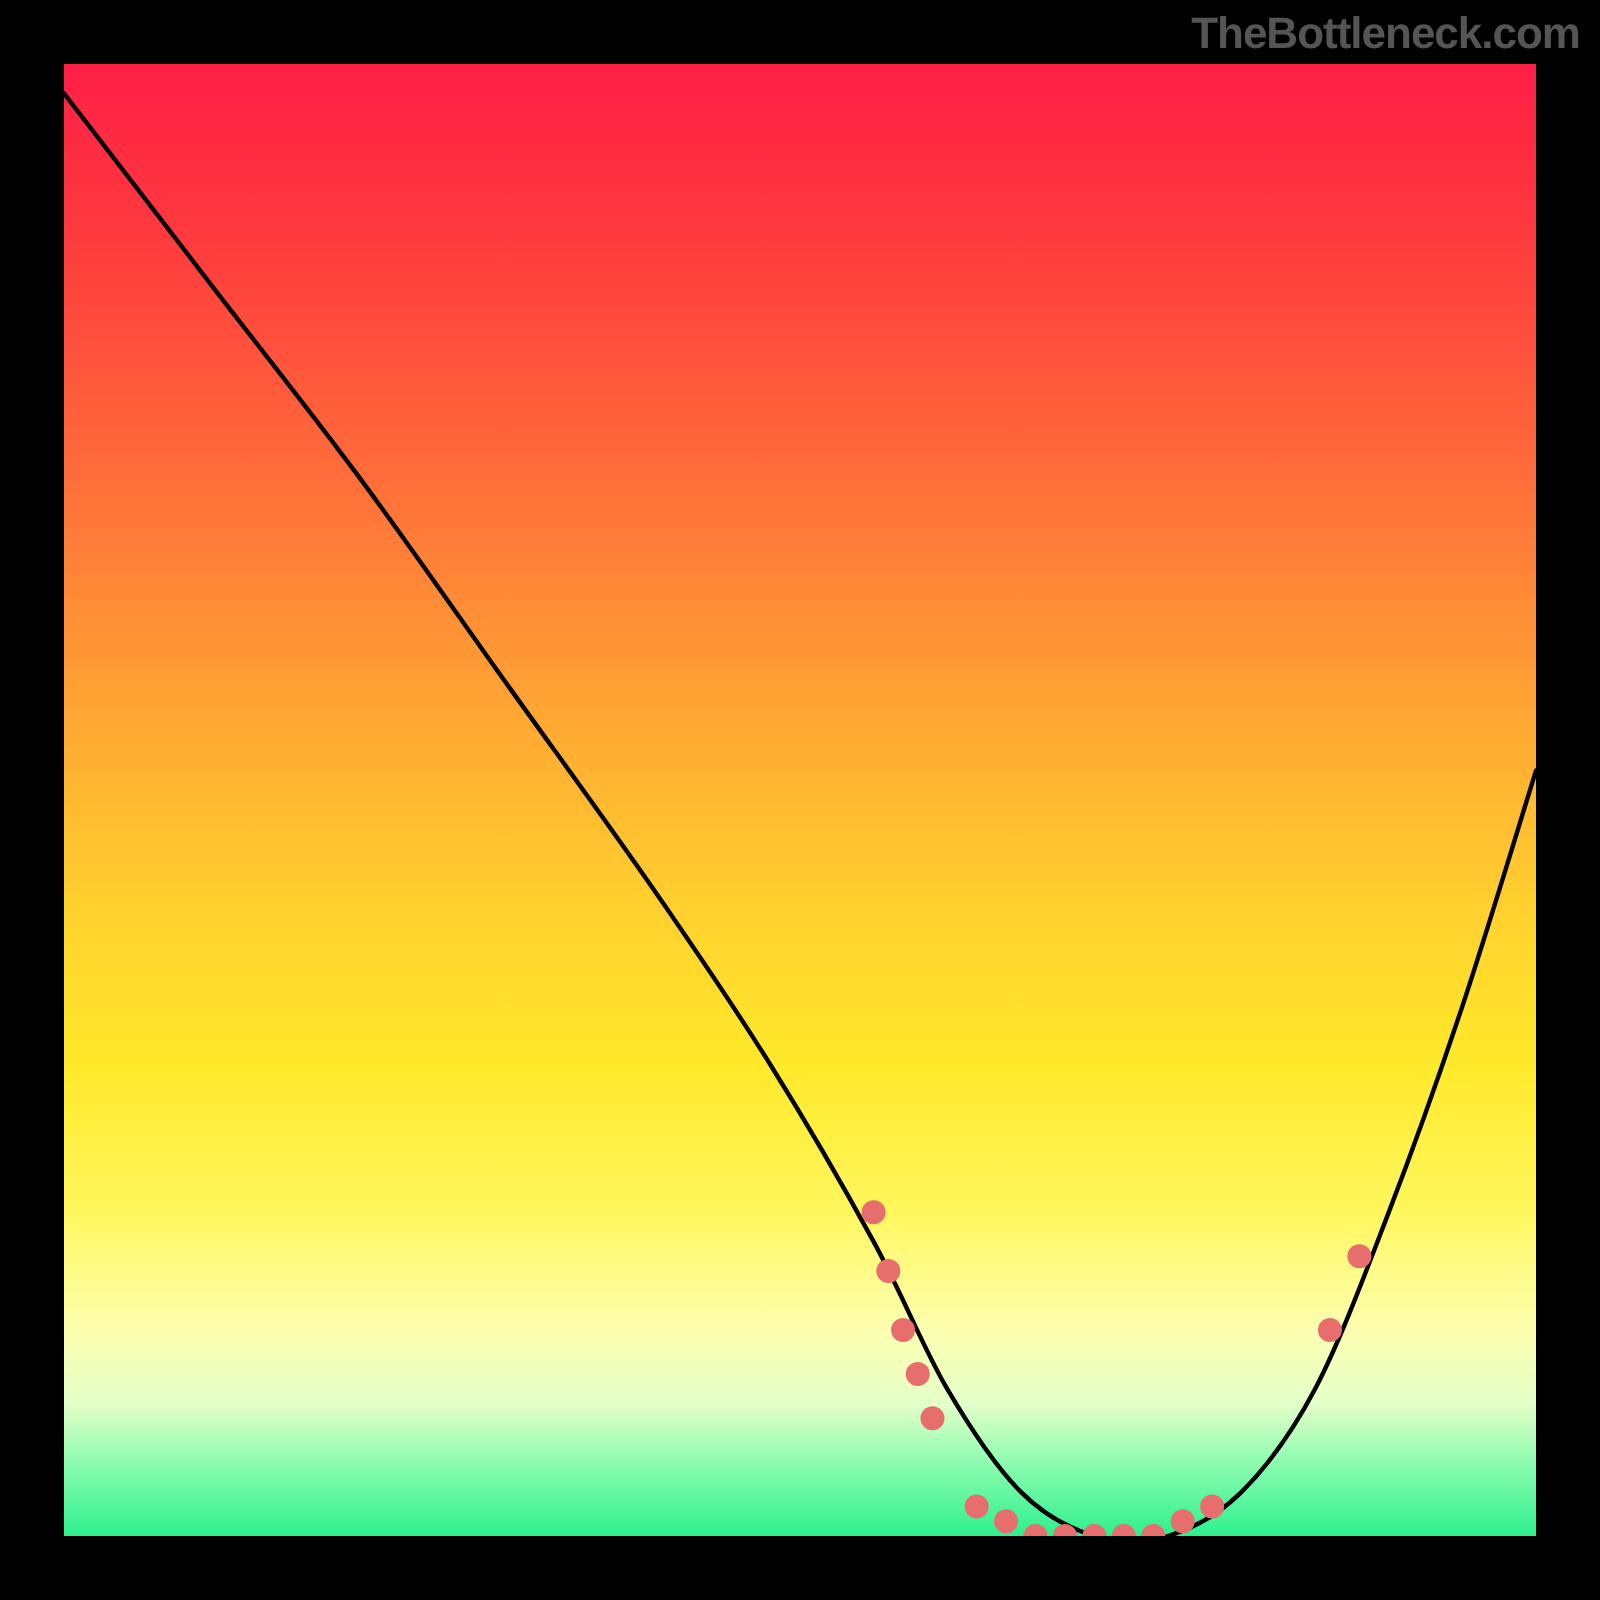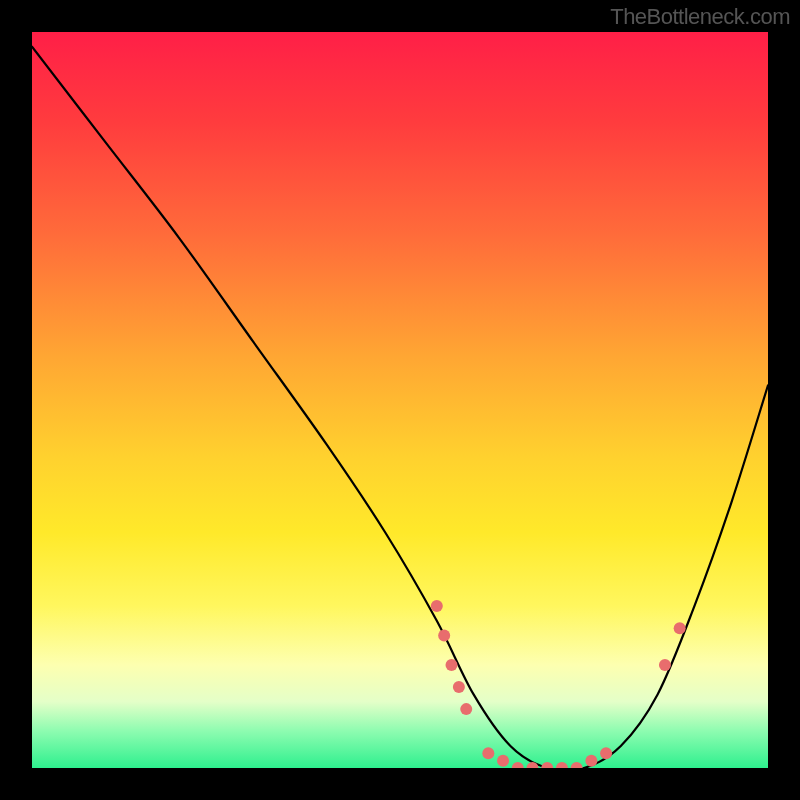--- a/index.html
+++ b/index.html
@@ -15,21 +15,21 @@
     position: relative;
     width: 800px;
     height: 800px;
   }
   .watermark {
     position: absolute;
     top: 4px;
     right: 10px;
     color: #555;
     font-size: 22px;
-    font-weight: normal;
+    font-weight: bold;
     letter-spacing: -0.5px;
     z-index: 20;
   }
   .plot-area {
     position: absolute;
     left: 32px;
     top: 32px;
     width: 736px;
     height: 736px;
     

